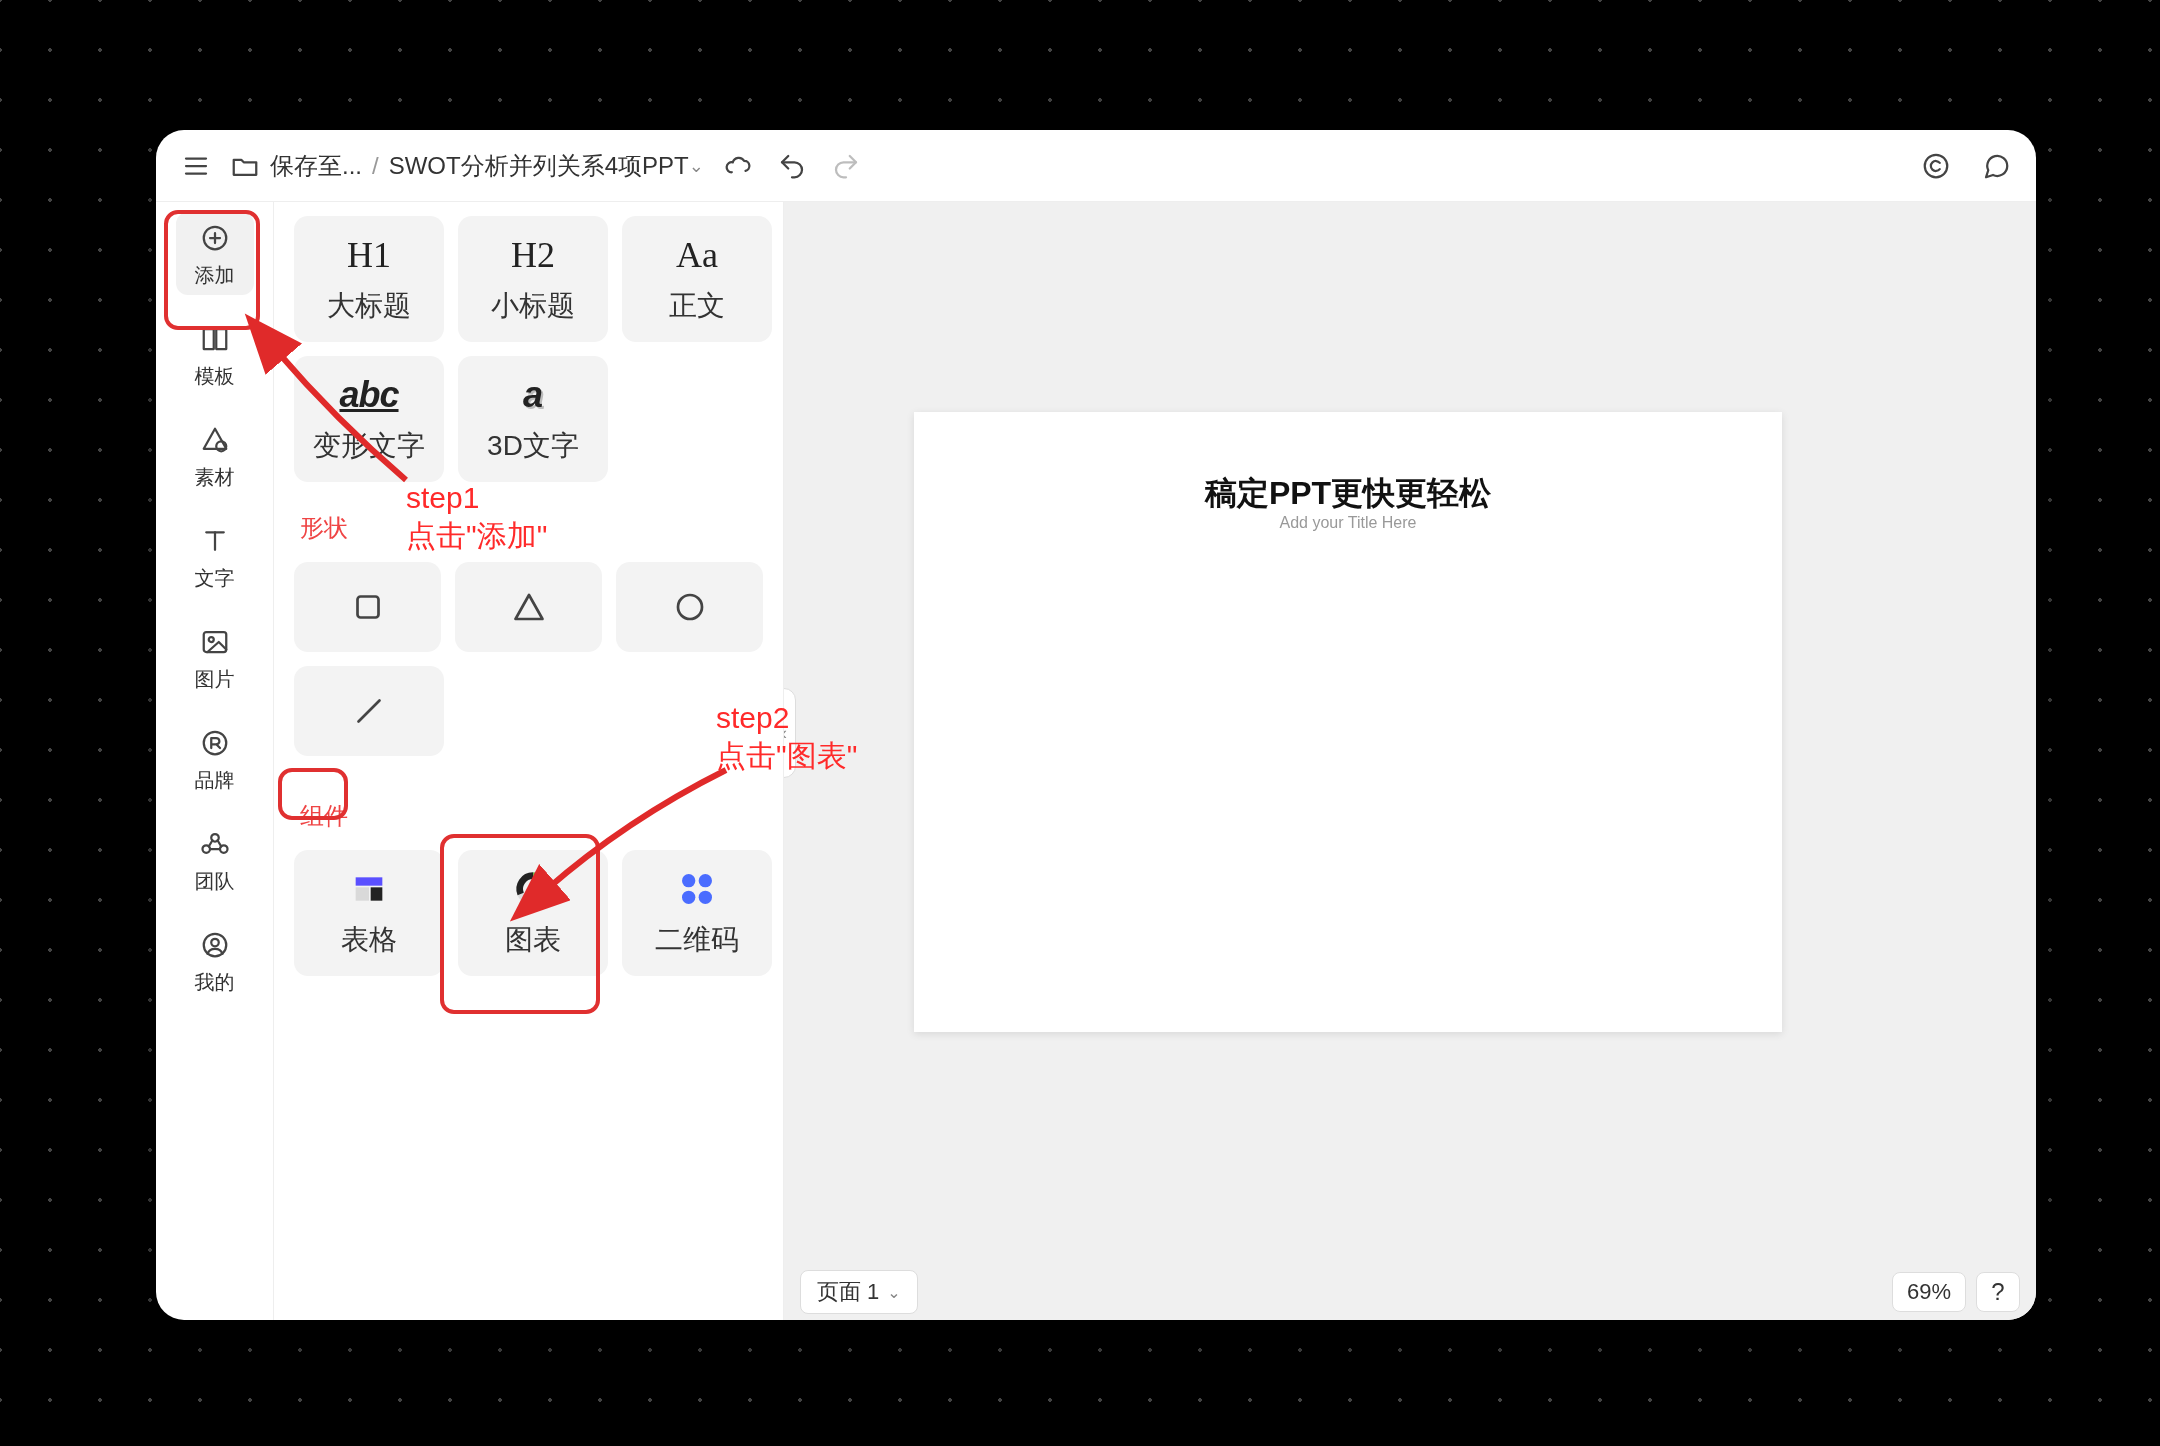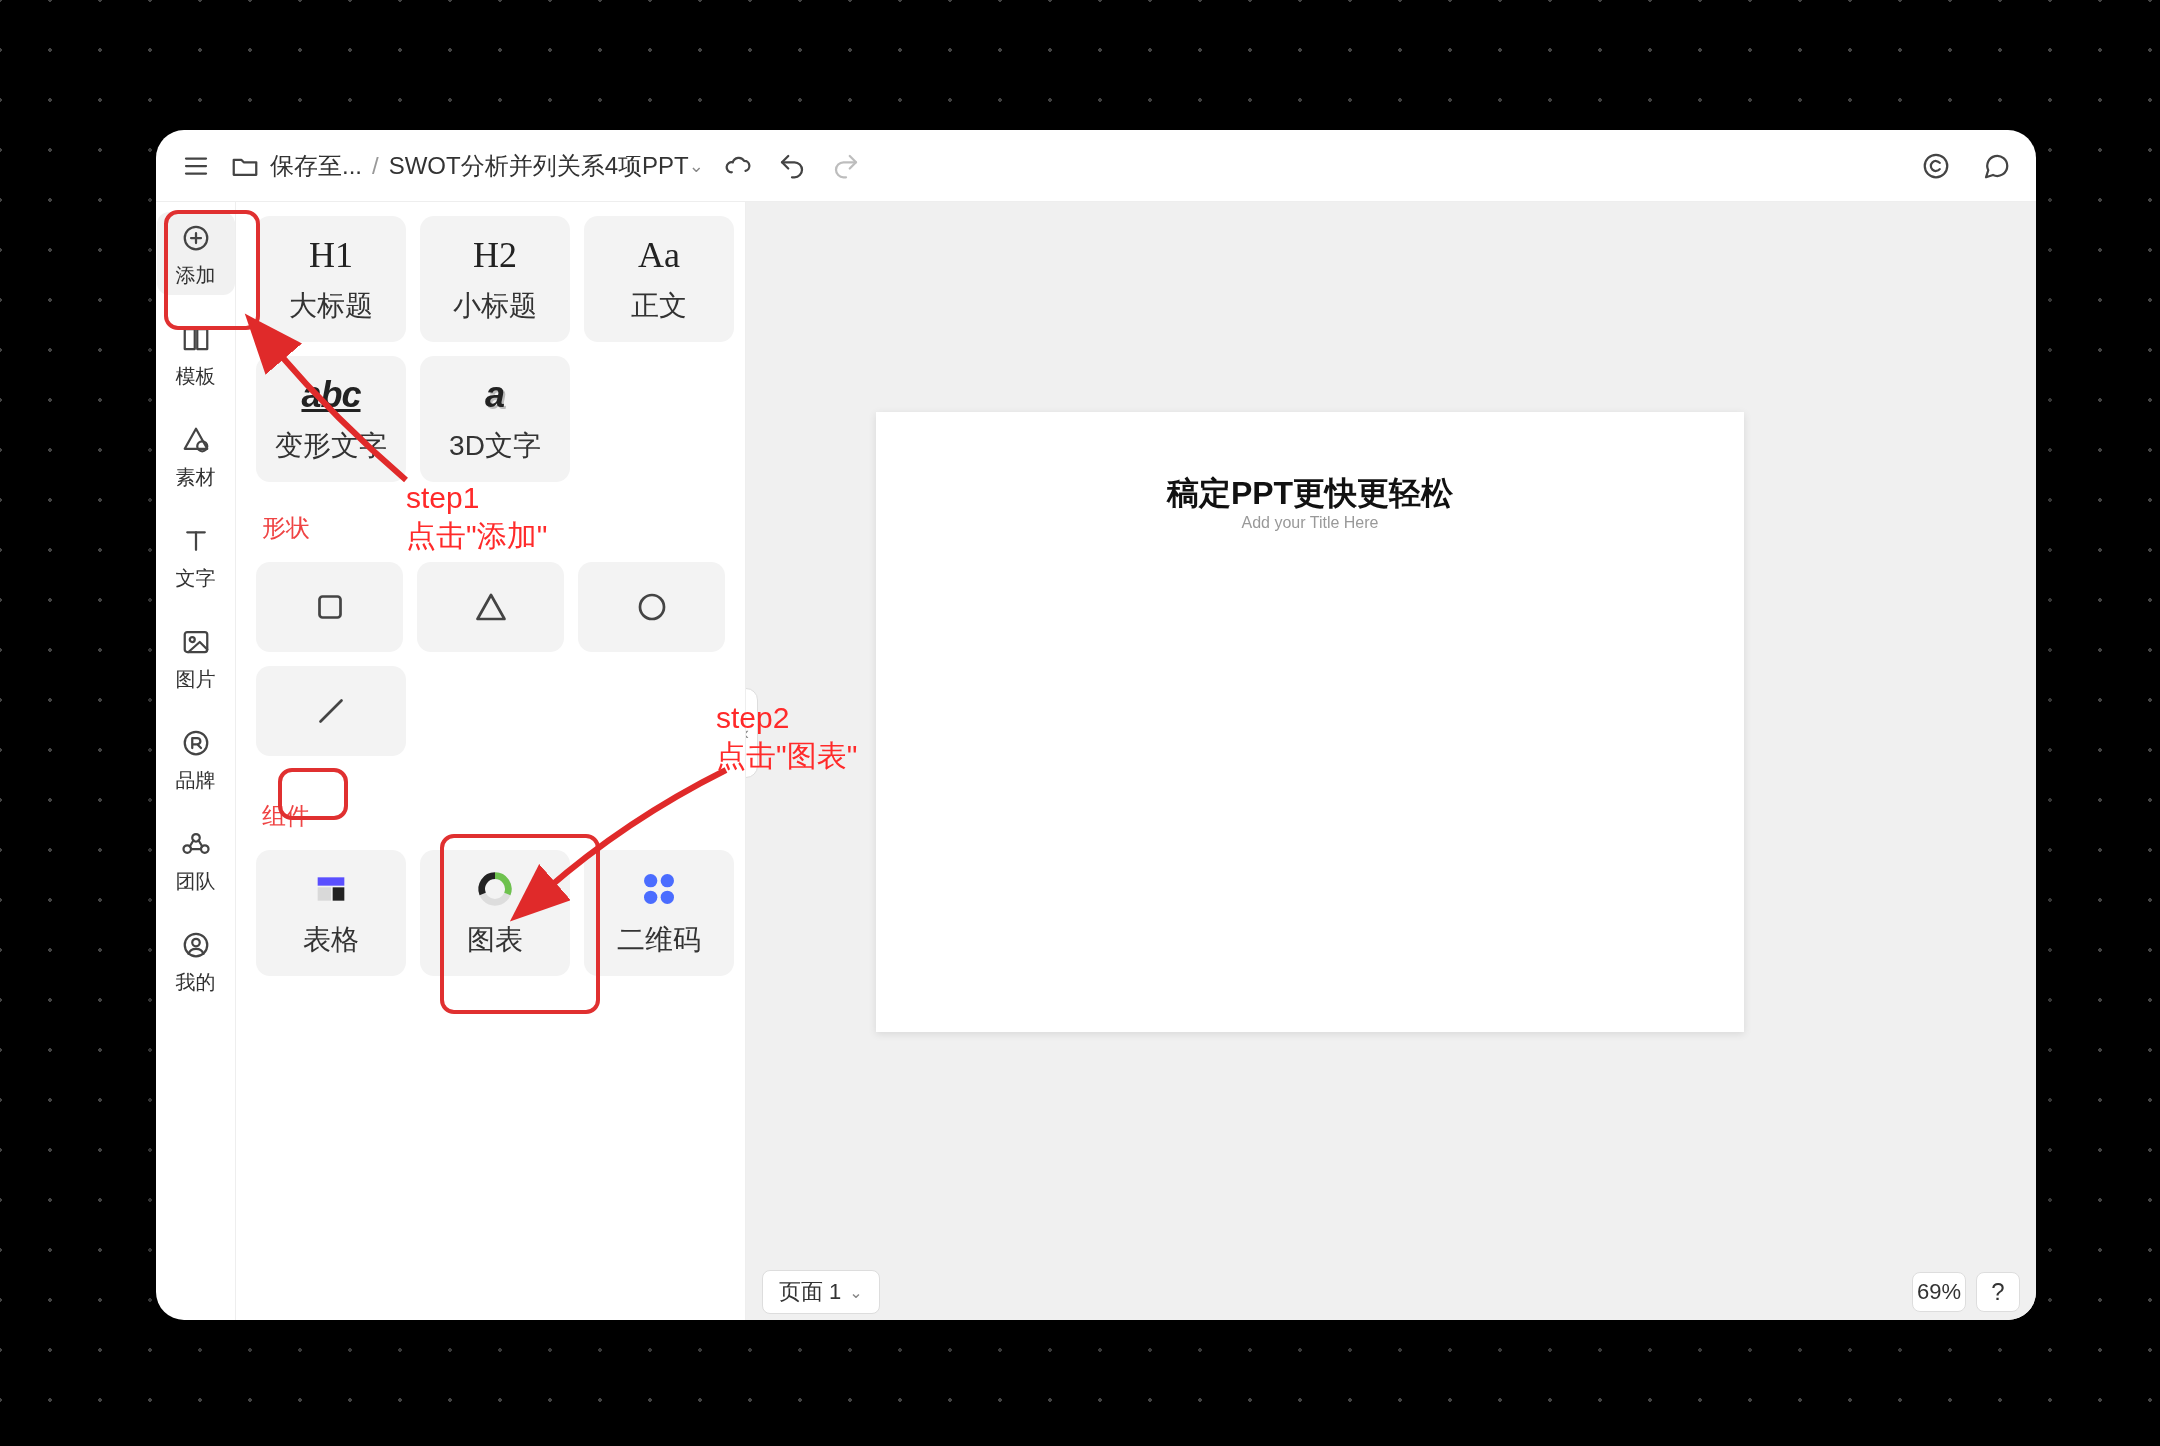--- a/index.html
+++ b/index.html
@@ -59,21 +59,21 @@
   .topbar .spacer { flex: 1; }
   .topbar .right-icons { display: flex; align-items: center; gap: 20px; }
   
   .body {
     flex: 1;
     display: flex;
     min-height: 0;
   }
   
   .rail {
-    width: 80px;
+    width: 118px;
     border-right: 1px solid #eee;
     display: flex;
     flex-direction: column;
     align-items: center;
     padding-top: 10px;
     gap: 18px;
   }
   .rail-item {
     width: 78px;
     display: flex;
@@ -218,21 +218,21 @@
     cursor: pointer;
     display: flex;
     align-items: center;
     gap: 8px;
   }
   .bottom-bar .spacer { flex: 1; }
   .zoom-btn {
     background: #fff;
     border: 1px solid #ddd;
     border-radius: 8px;
-    padding: 6px 4px;
+    padding: 6px 14px;
     font-size: 22px;
     color: #333;
     cursor: pointer;
     margin-right: 10px;
   }
   .help-btn {
     background: #fff;
     border: 1px solid #ddd;
     border-radius: 8px;
     width: 44px;

